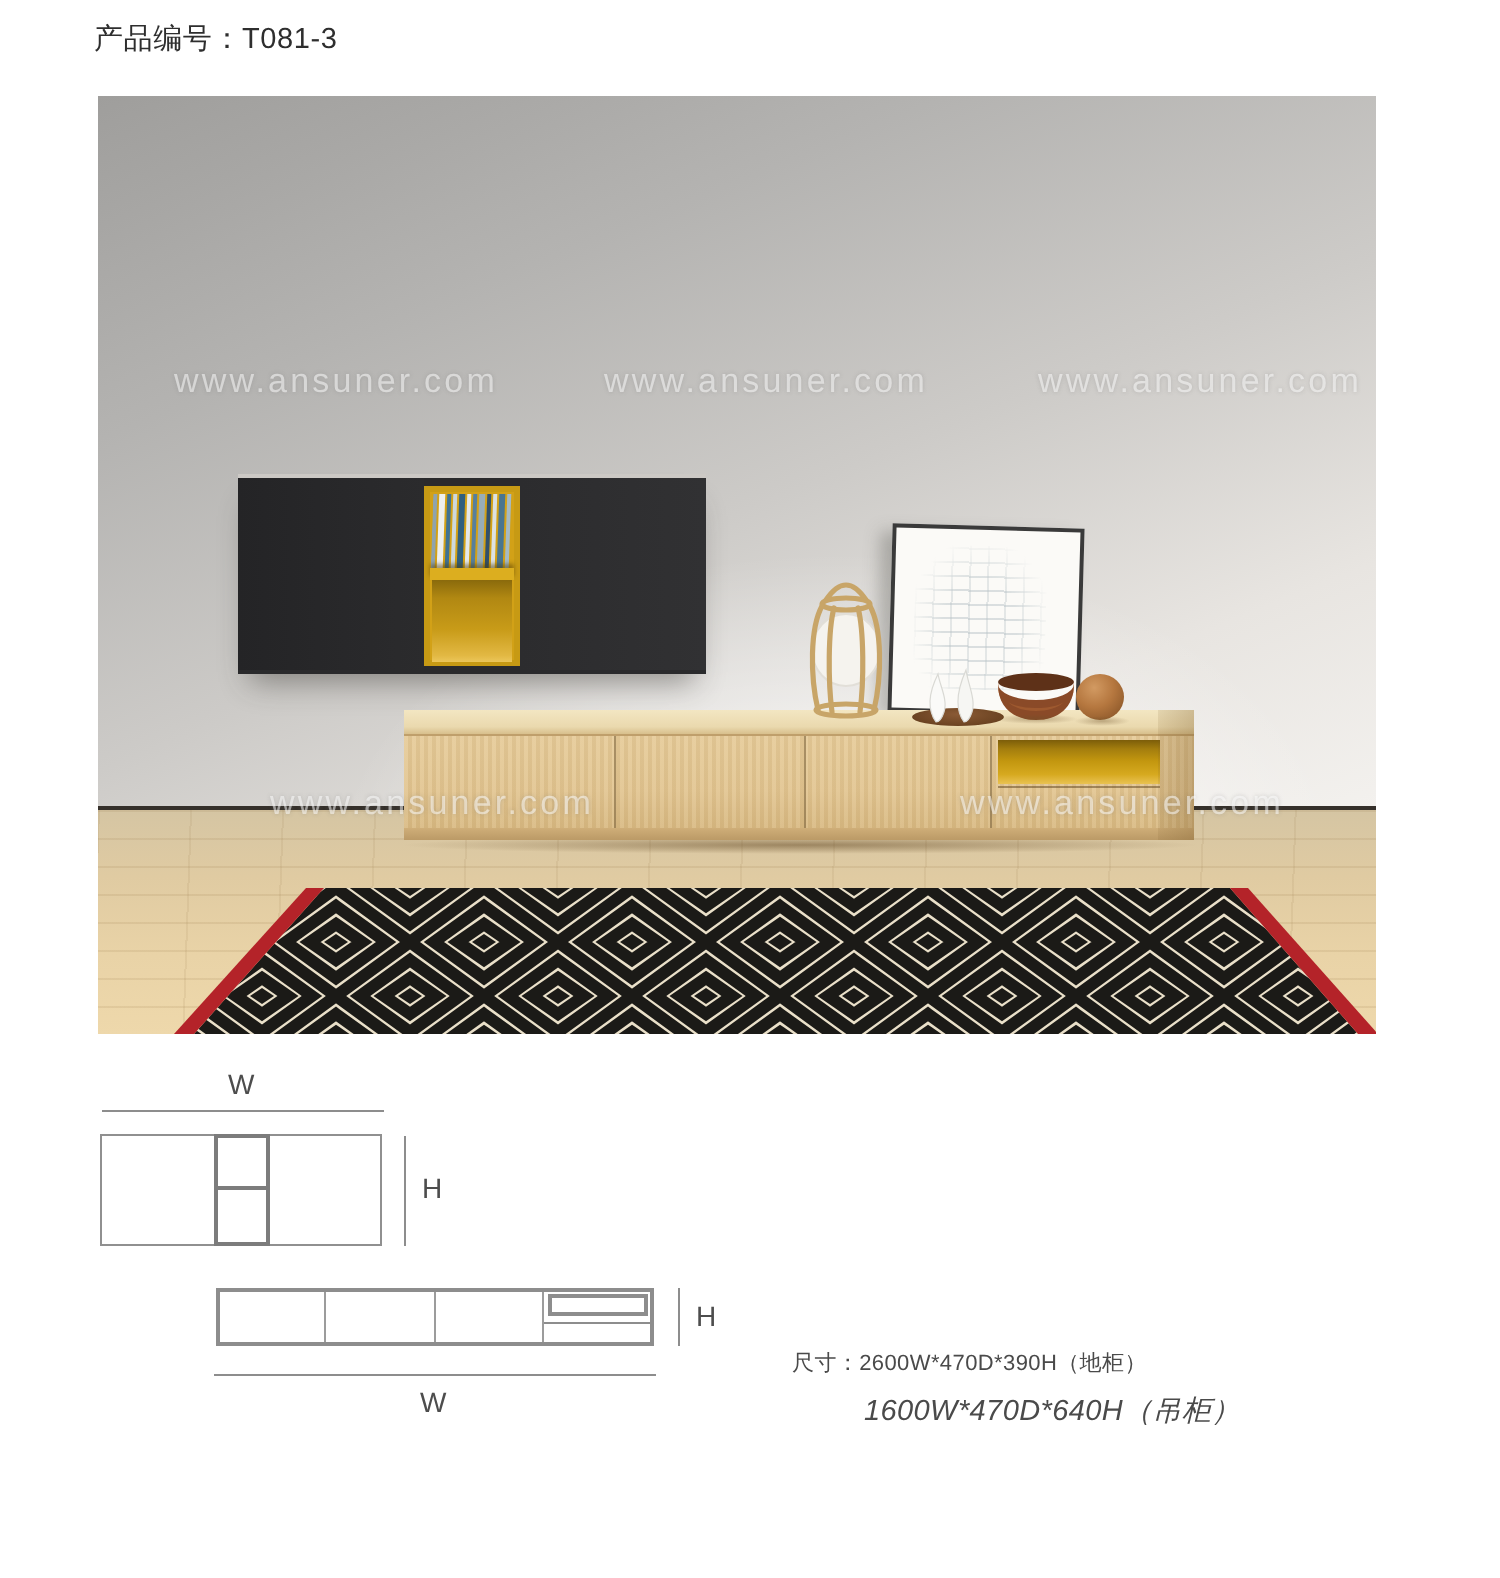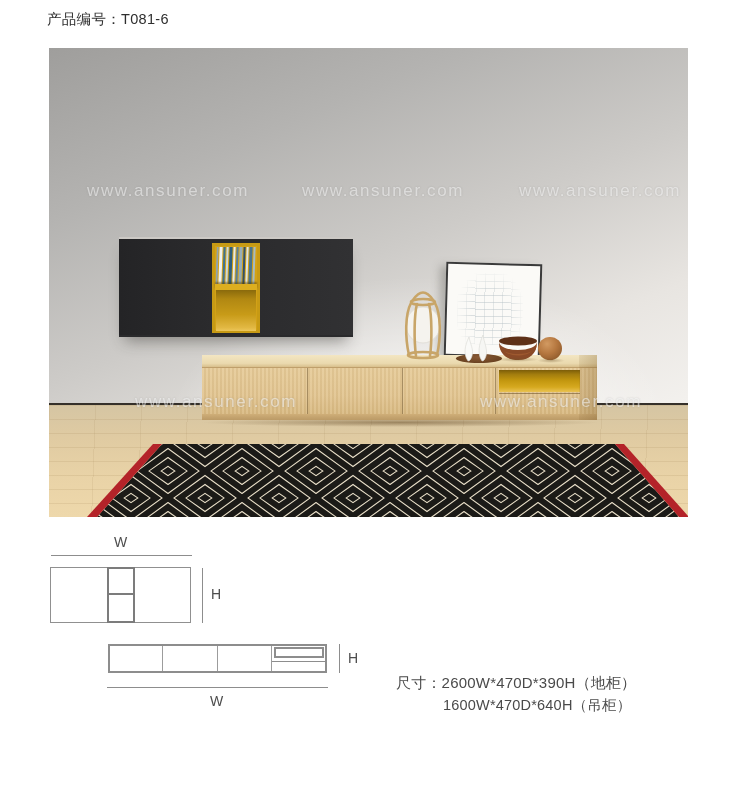--- a/index.html
+++ b/index.html
@@ -93,27 +93,27 @@
   #d2-box{left:108px;top:644px;width:215px;height:25px;border:2px solid #8d8d8d;}
   .d2-seam{top:646px;width:1px;height:25px;background:#9c9c9c;}
   #d2-inner{left:274px;top:647px;width:46px;height:7px;border:2px solid #8d8d8d;background:#fff;}
   #d2-shelf{left:272px;top:661px;width:54px;height:1px;background:#8d8d8d;}
   #d2-hline{left:339px;top:644px;width:1px;height:29px;}
   #d2-hlabel{left:348px;top:650px;}
   #d2-wline{left:107px;top:687px;width:221px;height:1px;}
   #d2-wlabel{left:210px;top:693px;}
 
   
-  #dim1{left:396px;top:674px;font-size:15px;color:#4a4a4a;letter-spacing:.2px;}
-  #dim2{left:443px;top:696px;font-size:14.5px;color:#4a4a4a;letter-spacing:.2px;}
+  #dim1{left:396px;top:674px;font-size:11px;color:#4a4a4a;letter-spacing:.2px;}
+  #dim2{left:432px;top:696px;font-size:14.5px;color:#4a4a4a;letter-spacing:.2px;font-style:italic;}
 </style>
 </head>
 <body>
 
-<div class="abs" id="product-code">产品编号：T081-6</div>
+<div class="abs" id="product-code">产品编号：T081-3</div>
 
 <div class="abs" id="photo">
   <div class="abs" id="wall"></div>
   <div class="abs" id="skirting"></div>
   <div class="abs" id="floor"></div>
 
   <svg class="abs" id="rug-svg" viewBox="0 0 639 469">
     <defs>
       <pattern id="rugpat" patternUnits="userSpaceOnUse" width="74" height="54" x="8" y="18">
         <rect width="74" height="54" style="fill:var(--rug-cream)"></rect>

